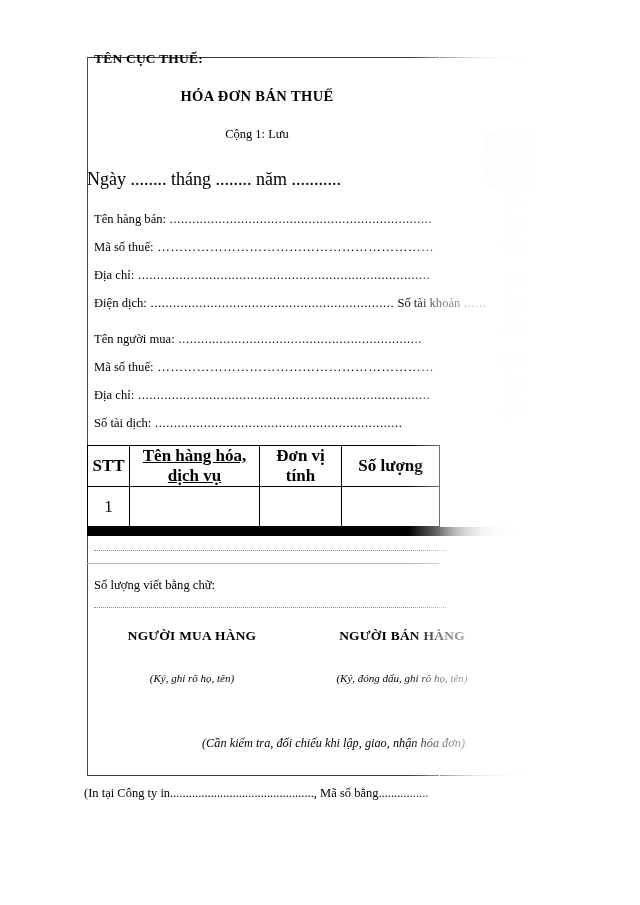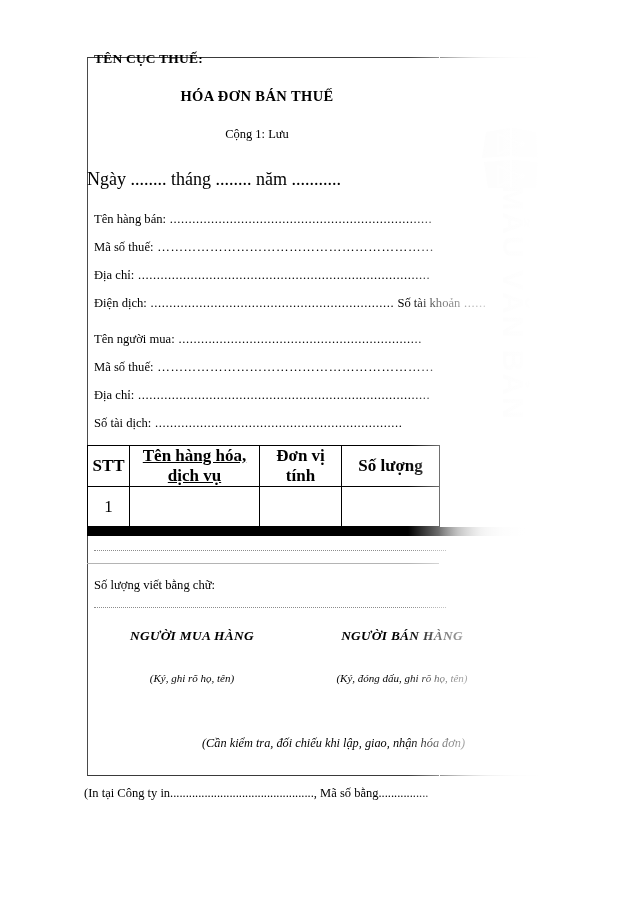--- a/index.html
+++ b/index.html
@@ -227,21 +227,20 @@
     margin-left: -7px;
   }
   .sign-col {
     flex: 0 0 50%;
     text-align: center;
   }
   .sign-title {
     font-weight: bold;
     font-size: 13.4px;
     letter-spacing: .3px;
-    font-style: italic;
   }
   .sign-note {
     font-style: italic;
     font-size: 11px;
     margin-top: 28px;
     white-space: nowrap;
   }
 
   
   #notice {

